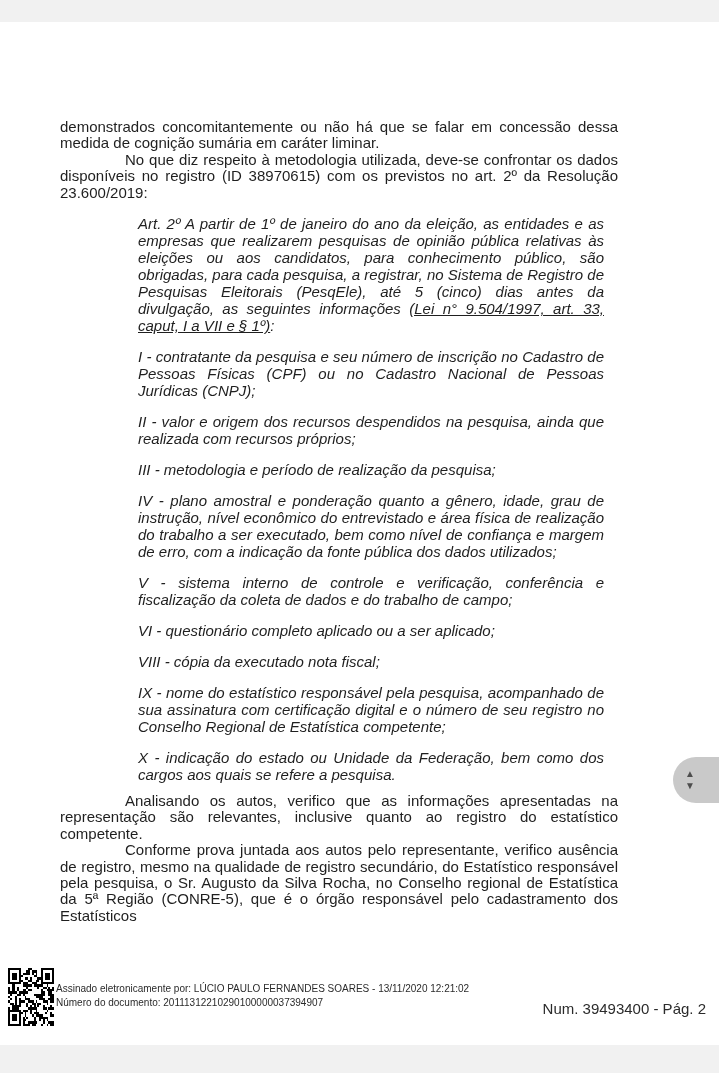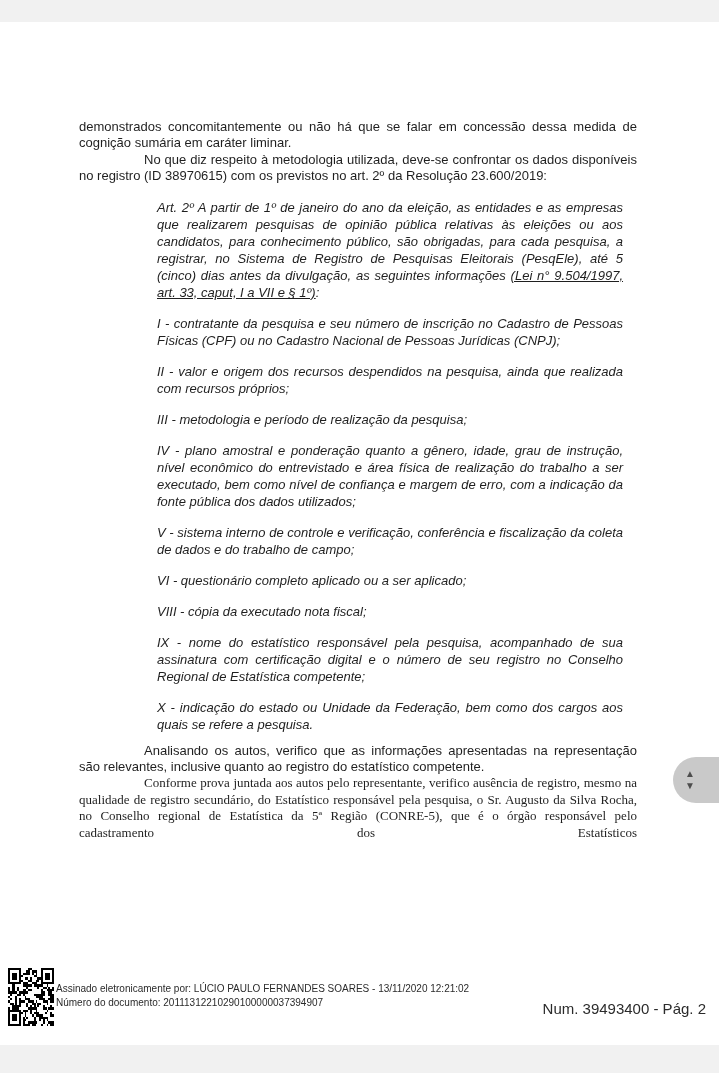--- a/index.html
+++ b/index.html
@@ -17,38 +17,38 @@
     left: 0;
     width: 719px;
     background: #f1f1f1;
   }
   .band.top { top: 0; height: 22px; }
   .band.bottom { top: 1045px; height: 28px; }
 
   .content {
     position: absolute;
     top: 119px;
-    left: 79px;
+    left: 60px;
     width: 558px;
-    font-size: 13px;
+    font-size: 15px;
     text-align: justify;
   }
   .content p { margin: 0; line-height: 16.4px; }
   p.indent { text-indent: 65px; }
 
   .quote {
     margin: 14px 0 0 78px;
     font-style: italic;
   }
   .quote p { line-height: 17px; margin: 0 14px 14px 0; }
   .quote p:last-child { margin-bottom: 0; font-style: italic; }
   .uline { text-decoration: underline; }
 
   .closing-start { margin-top: 10px !important; }
-  .continued { text-align-last: justify; font-family: Liberation Serif, serif; }
+  .continued { text-align-last: justify; }
 
   .footer-qr {
     position: absolute;
     left: 8px;
     top: 968px;
     width: 46px;
     height: 58px;
   }
   .footer-qr svg { width: 100%; height: 100%; }
 

